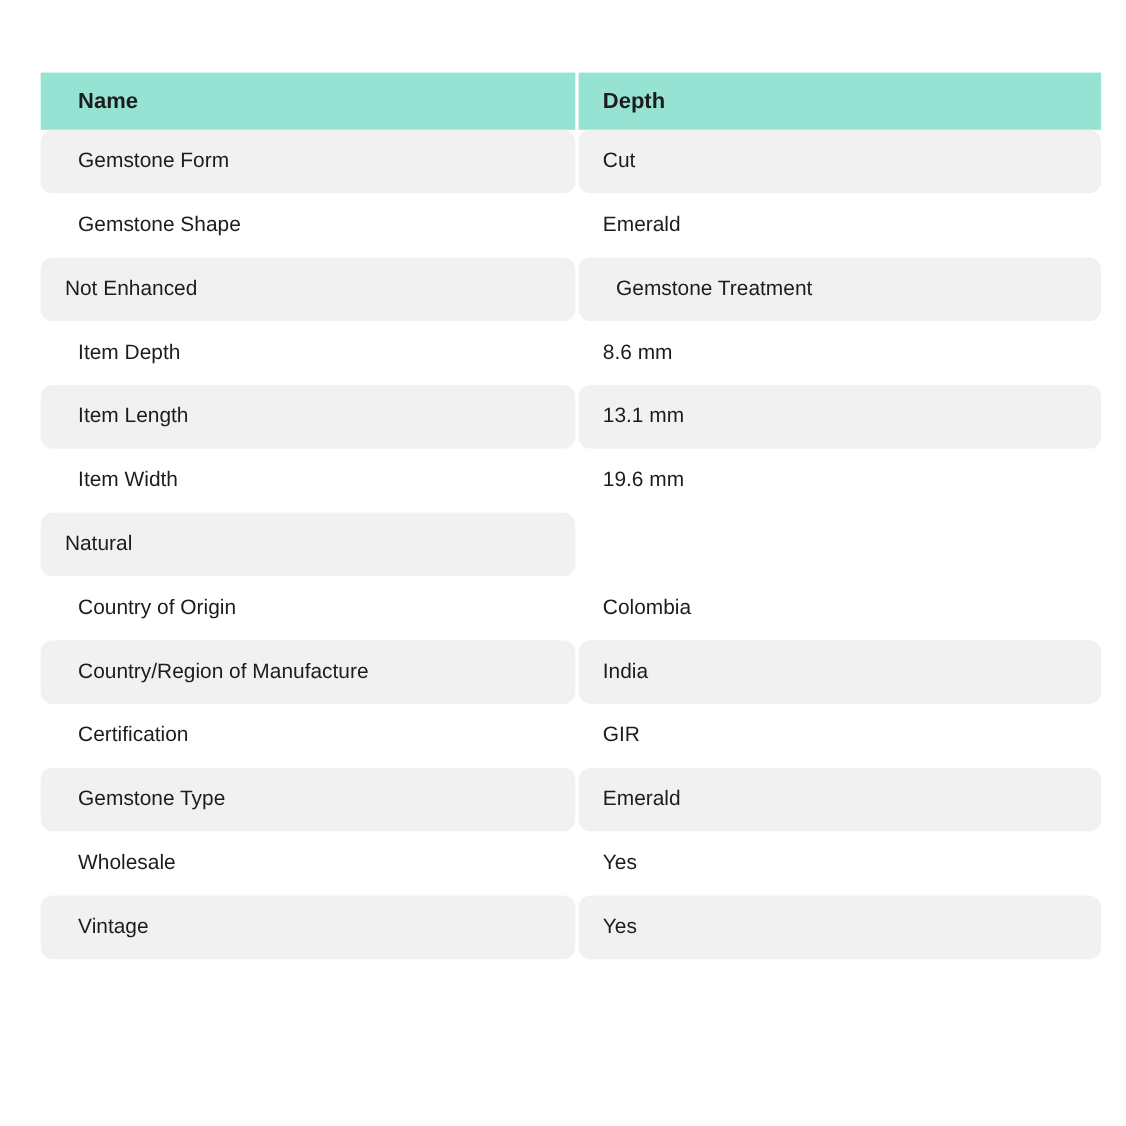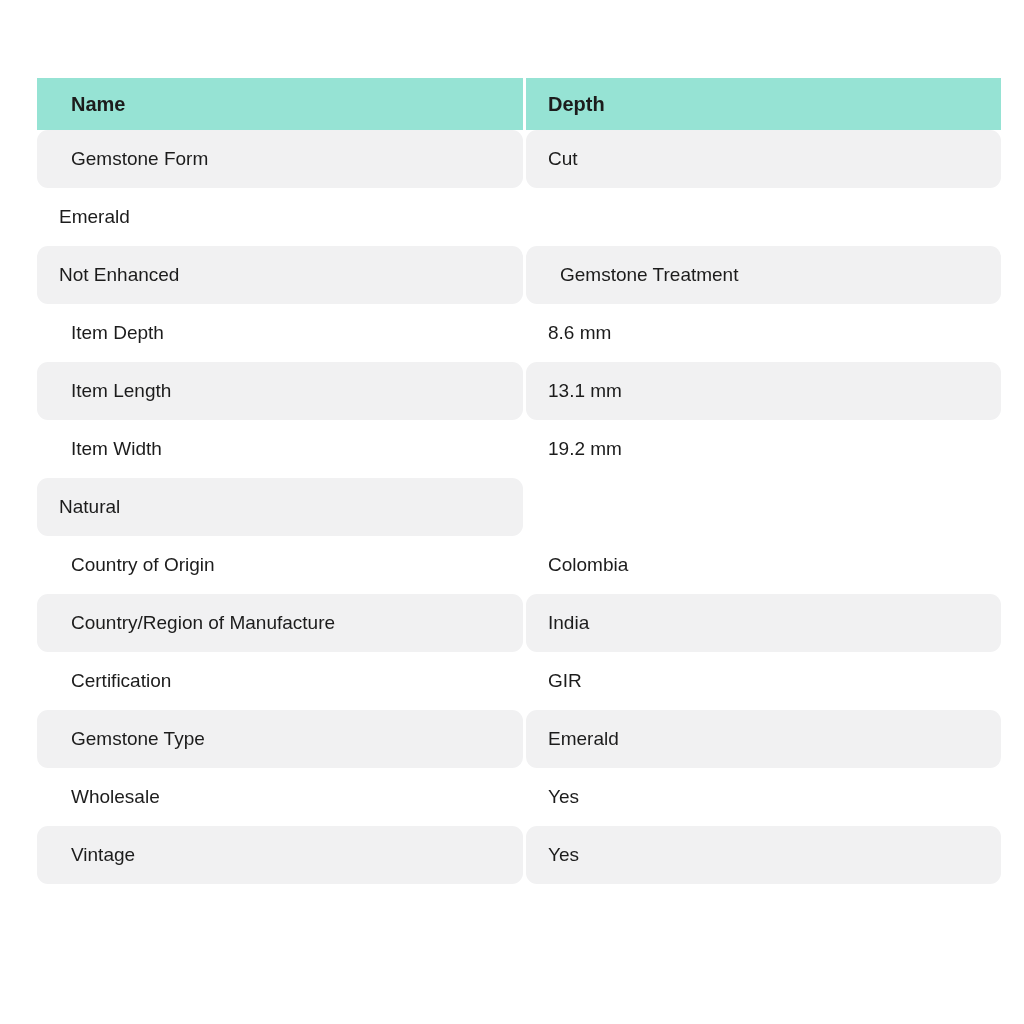--- a/index.html
+++ b/index.html
@@ -14,21 +14,21 @@
   .page {
     position: relative;
     width: 1024px;
     height: 1024px;
     background: #ffffff;
     overflow: hidden;
   }
   .specs-table {
     position: absolute;
     left: 37px;
-    top: 78px;
+    top: 66px;
     width: 964px;
   }
   .row {
     display: grid;
     grid-template-columns: 486px 1fr;
     column-gap: 3px;
   }
   .header-row .cell {
     background: var(--header-bg, #96e3d4);
     height: 52px;
@@ -63,37 +63,38 @@
     <div class="row header-row">
       <div class="cell name-cell">Name</div>
       <div class="cell value-cell">Depth</div>
     </div>
     <div id="table-body">
         <div class="row body-row alt">
           <div class="cell name-cell">Gemstone Form</div>
           <div class="cell value-cell">Cut</div>
         </div>
         <div class="row body-row">
+          <div class="cell name-cell">Gemstone Shape</div>
           <div class="cell value-cell">Emerald</div>
         </div>
         <div class="row body-row alt">
           <div class="cell value-cell">Not Enhanced</div>
           <div class="cell name-cell">Gemstone Treatment</div>
         </div>
         <div class="row body-row">
           <div class="cell name-cell">Item Depth</div>
           <div class="cell value-cell">8.6 mm</div>
         </div>
         <div class="row body-row alt">
           <div class="cell name-cell">Item Length</div>
           <div class="cell value-cell">13.1 mm</div>
         </div>
         <div class="row body-row">
           <div class="cell name-cell">Item Width</div>
-          <div class="cell value-cell">19.2 mm</div>
+          <div class="cell value-cell">19.6 mm</div>
         </div>
         <div class="row body-row alt">
           <div class="cell value-cell">Natural</div>
         </div>
         <div class="row body-row">
           <div class="cell name-cell">Country of Origin</div>
           <div class="cell value-cell">Colombia</div>
         </div>
         <div class="row body-row alt">
           <div class="cell name-cell">Country/Region of Manufacture</div>

